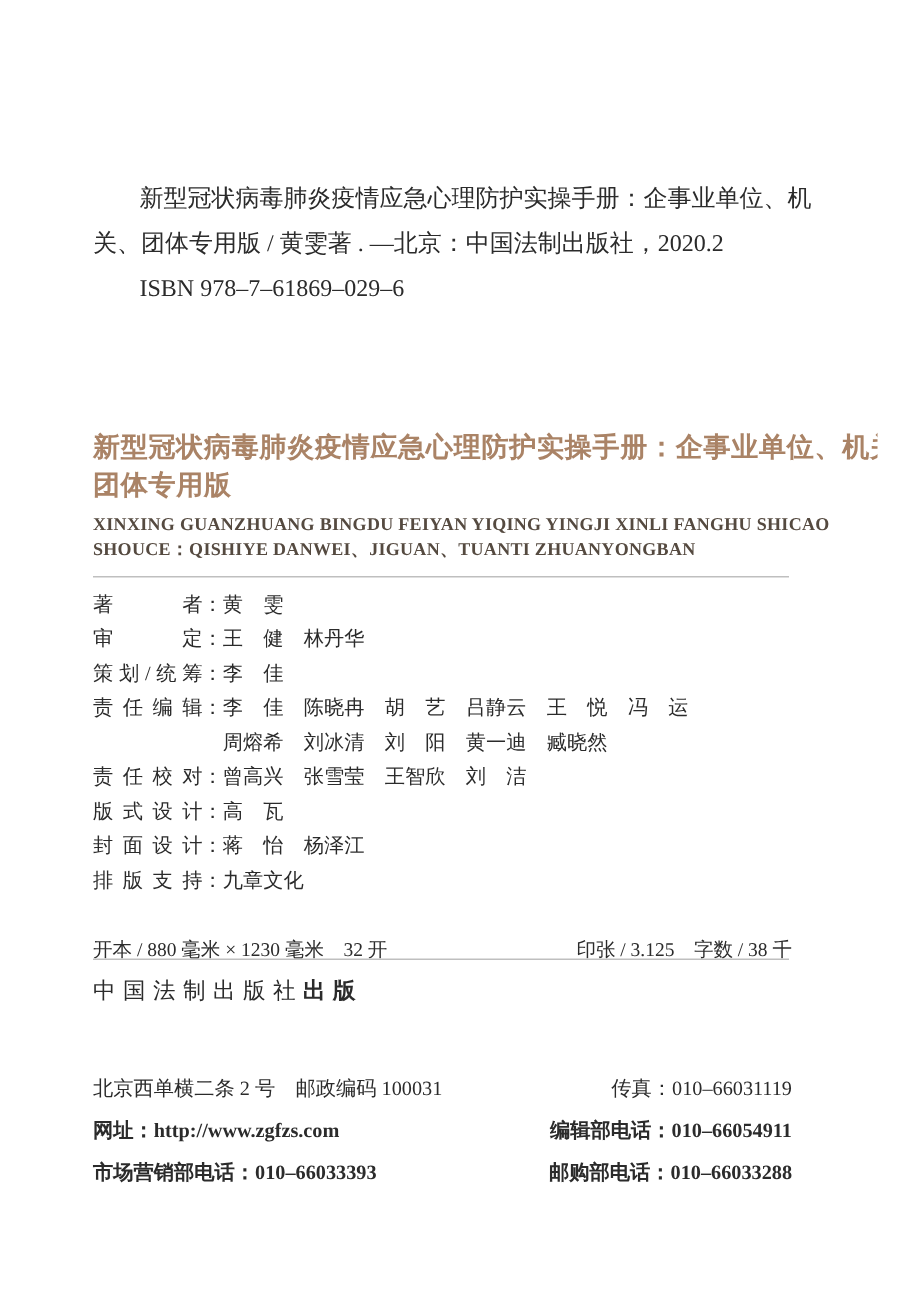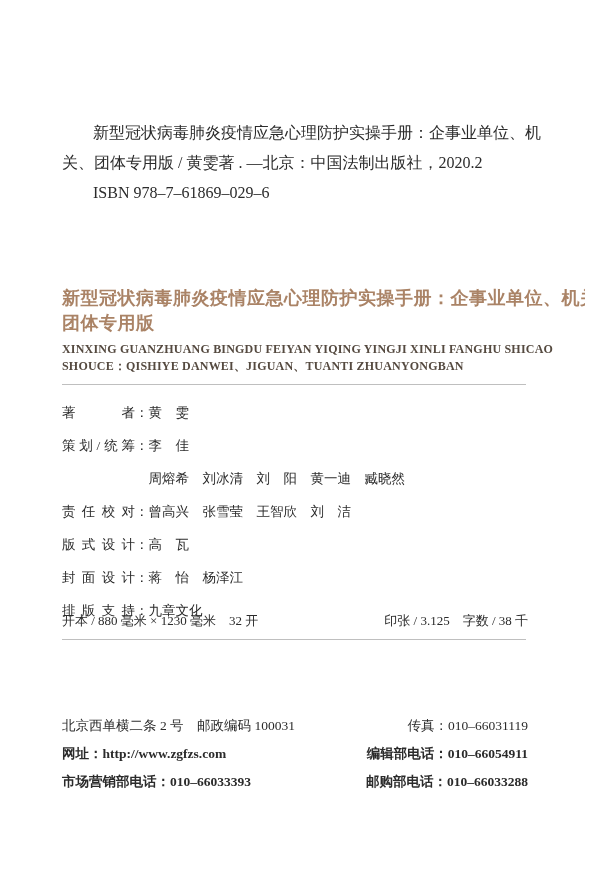--- a/index.html
+++ b/index.html
@@ -33,32 +33,32 @@
     letter-spacing:0.2px;white-space:nowrap;
   }
 
   
   .rule{position:absolute;left:62px;width:464px;height:1px;background:var(--rule);}
   .rule-1{top:384px;}
   .rule-2{top:639px;}
 
   
   .credits{top:391px;font-size:13.5px;}
-  .credit-row{height:23px;line-height:23px;white-space:nowrap;margin-top:10px;}
+  .credit-row{height:23px;line-height:23px;white-space:nowrap;}
   .credit-label{
     display:inline-block;width:73px;vertical-align:top;
     text-align:justify;text-align-last:justify;text-justify:inter-character;
   }
   .credit-sep{display:inline-block;vertical-align:top;}
   .credit-sep.invisible{visibility:hidden;}
   .credit-names{display:inline-block;vertical-align:top;}
 
   
   .format-row{top:612px;font-size:13px;line-height:17px;display:flex;justify-content:space-between;}
-  .format-row span{white-space:nowrap;}
+  .format-row span{white-space:nowrap;margin-top:12px;}
 
   
   .publisher{top:650px;font-size:15px;line-height:22px;letter-spacing:5px;white-space:nowrap;}
   .pub-suffix{font-weight:700;}
 
   
   .footer{top:693px;font-size:13.5px;}
   .footer-row{height:28px;line-height:28px;display:flex;justify-content:space-between;}
   .footer-row span{white-space:nowrap;margin-top:19px;}
   .fbold{font-weight:700;}
@@ -82,35 +82,40 @@
     <div class="pinyin">
       <div>XINXING GUANZHUANG BINGDU FEIYAN YIQING YINGJI XINLI FANGHU SHICAO</div>
       <div>SHOUCE：QISHIYE DANWEI、JIGUAN、TUANTI ZHUANYONGBAN</div>
     </div>
   </section>
 
   <div class="rule rule-1"></div>
 
   <section class="block credits">
       <div class="credit-row"><span class="credit-label">著者</span><span class="credit-sep">：</span><span class="credit-names">黄　雯</span></div>
+      <div class="credit-row"><span class="credit-label">审定</span><span class="credit-sep">：</span><span class="credit-names">王　健　林丹华</span></div>
       <div class="credit-row"><span class="credit-label">策划/统筹</span><span class="credit-sep">：</span><span class="credit-names">李　佳</span></div>
+      <div class="credit-row"><span class="credit-label">责任编辑</span><span class="credit-sep">：</span><span class="credit-names">李　佳　陈晓冉　胡　艺　吕静云　王　悦　冯　运</span></div>
       <div class="credit-row"><span class="credit-label"></span><span class="credit-sep invisible">：</span><span class="credit-names">周熔希　刘冰清　刘　阳　黄一迪　臧晓然</span></div>
       <div class="credit-row"><span class="credit-label">责任校对</span><span class="credit-sep">：</span><span class="credit-names">曾高兴　张雪莹　王智欣　刘　洁</span></div>
       <div class="credit-row"><span class="credit-label">版式设计</span><span class="credit-sep">：</span><span class="credit-names">高　瓦</span></div>
       <div class="credit-row"><span class="credit-label">封面设计</span><span class="credit-sep">：</span><span class="credit-names">蒋　怡　杨泽江</span></div>
       <div class="credit-row"><span class="credit-label">排版支持</span><span class="credit-sep">：</span><span class="credit-names">九章文化</span></div>
     </section>
 
   <section class="block format-row">
     <span>开本 / 880 毫米 × 1230 毫米　32 开</span>
     <span>印张 / 3.125　字数 / 38 千</span>
   </section>
 
   <div class="rule rule-2"></div>
 
+  <section class="block publisher">
+    <span class="pub-name">中国法制出版社</span><span class="pub-suffix">出版</span>
+  </section>
 
   <section class="block footer">
       <div class="footer-row">
         <span class="">北京西单横二条 2 号　邮政编码 100031</span>
         <span class="">传真：010–66031119</span>
       </div>
       <div class="footer-row">
         <span class="fbold">网址：http://www.zgfzs.com</span>
         <span class="fbold">编辑部电话：010–66054911</span>
       </div>

